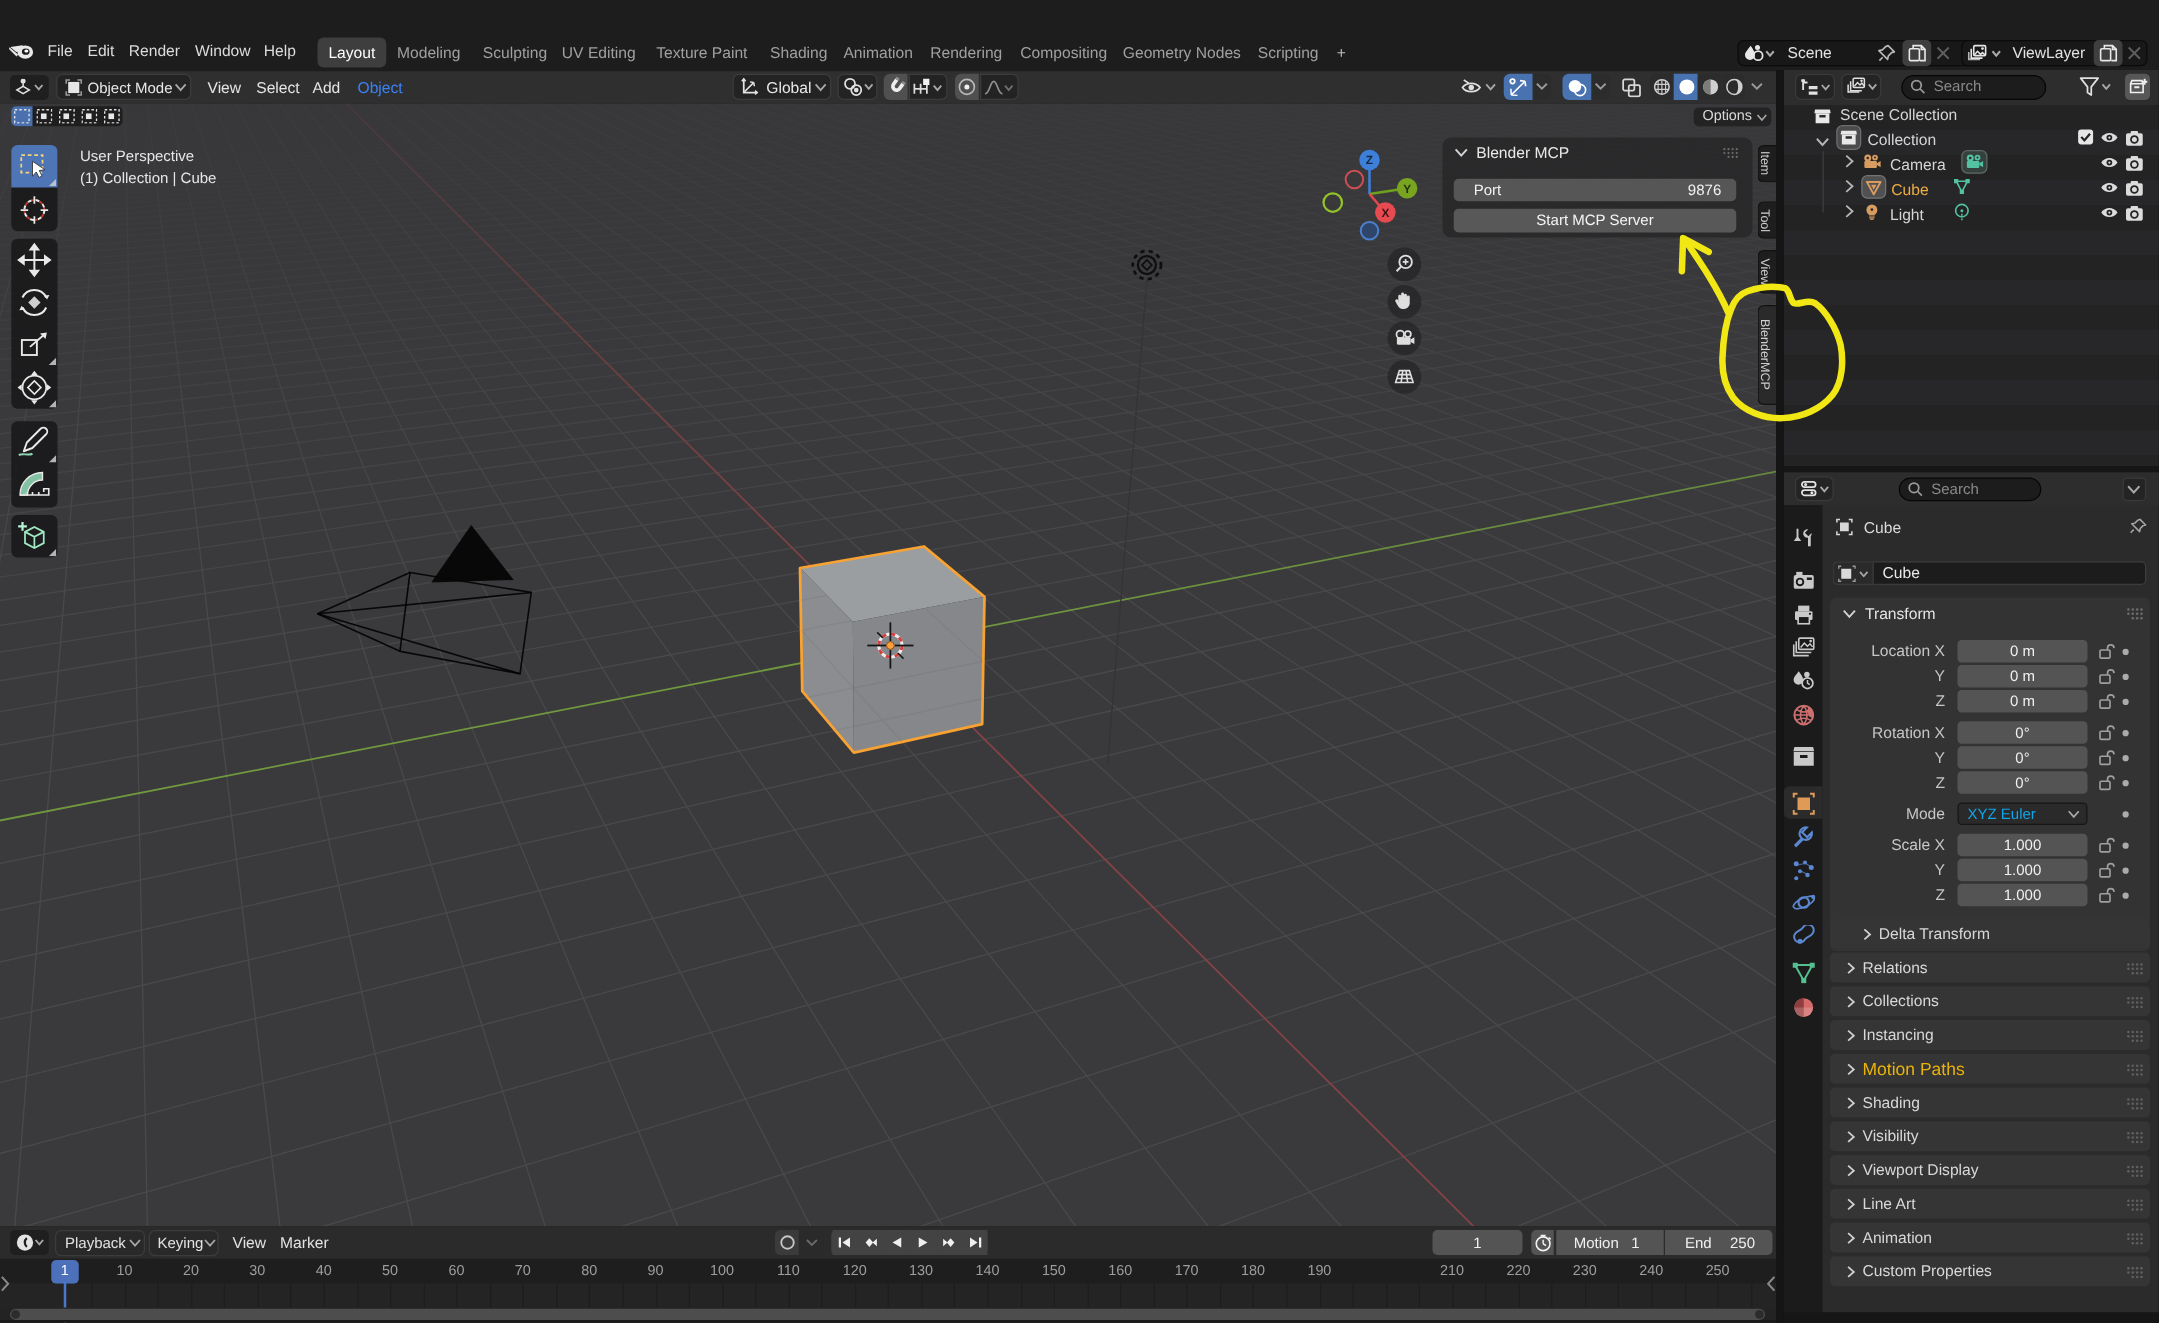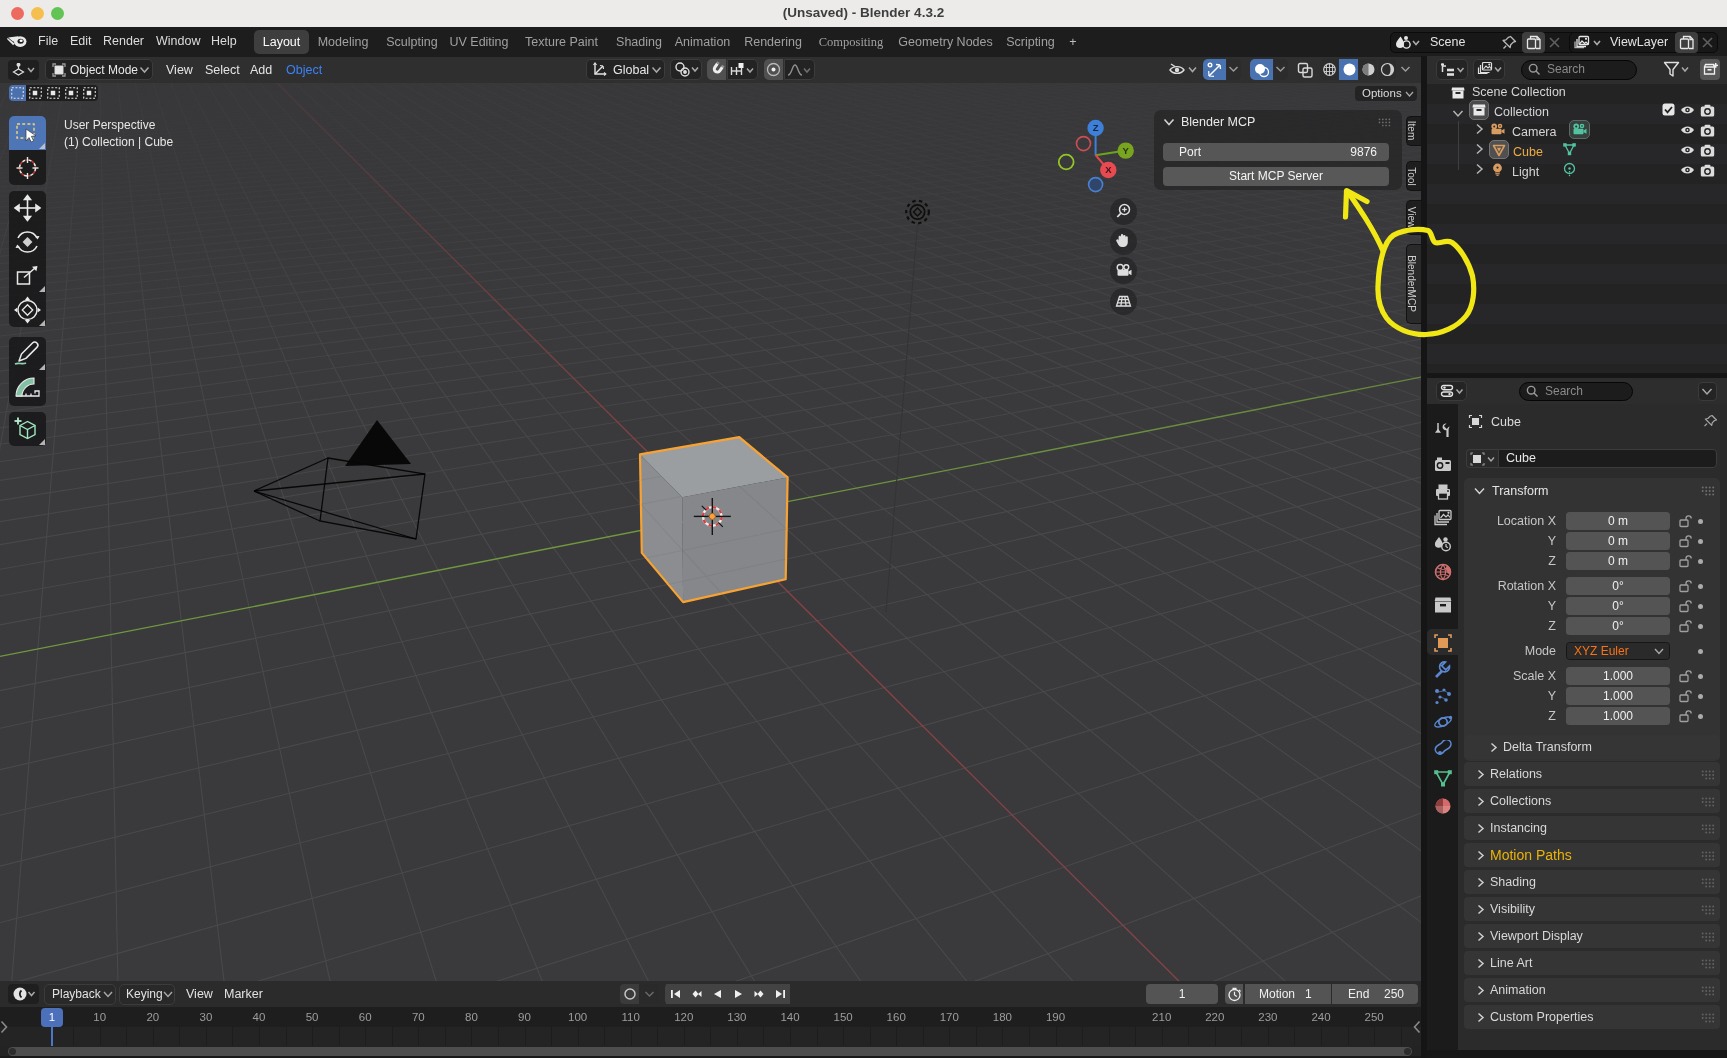--- a/index.html
+++ b/index.html
@@ -14,26 +14,20 @@
 .wtab.act{background:#3e3e3e;color:#fcfcfc;}
 #vheader{position:absolute;left:0;top:57px;width:1421px;height:26px;background:#2f2f30;}
 #viewport{position:absolute;left:0;top:83px;width:1421px;height:898px;background:#3a3a3c;overflow:hidden;}
 #rightcol{position:absolute;left:1421px;top:56px;width:306px;height:1002px;background:#101010;}
 #timeline{position:absolute;left:0;top:981px;width:1421px;height:77px;background:#2b2b2b;}
 .vtxt{position:absolute;font-size:12px;color:#e6e6e6;}
 .toolbtn{position:absolute;left:9px;width:37px;background:rgba(26,26,27,0.9);}
 </style></head><body>
 <div id="win">
 
-<div id="titlebar">
-<div class="tl" style="left:11px;background:#ed6a5f;"></div>
-<div class="tl" style="left:31px;background:#f5bf4f;"></div>
-<div class="tl" style="left:51px;background:#61c454;"></div>
-<div class="t">(Unsaved) - Blender 4.3.2</div>
-</div>
 <svg class="abs" style="left:7px;top:33px" width="22" height="16" viewBox="0 0 22 16">
 <g fill="#e8e8e8">
         <ellipse cx="13.2" cy="8.6" rx="6.3" ry="5.3"></ellipse>
 <path d="M1.2 4.5 L11 3.2 L14 7.5 L6 8.5 Z"></path>
 <path d="M0.5 4.8 L7.5 10.5 L6.2 12.2 L0.2 6.2 Z"></path>
       </g>
 <ellipse cx="13.6" cy="8.3" rx="3.1" ry="2.5" fill="#1c1c1c"></ellipse>
 <ellipse cx="14.1" cy="7.7" rx="1.6" ry="1.2" fill="#fff"></ellipse>
 </svg>
 <div class="m abs" style="left:38px;top:27px;height:29px;line-height:29px;font-size:12.5px;color:#dcdcdc;">File</div>
@@ -42,21 +36,21 @@
 <div class="m abs" style="left:156px;top:27px;height:29px;line-height:29px;font-size:12.5px;color:#dcdcdc;">Window</div>
 <div class="m abs" style="left:211px;top:27px;height:29px;line-height:29px;font-size:12.5px;color:#dcdcdc;">Help</div>
 <div class="wtab act" style="left:254px;width:55px;">Layout</div>
 <div class="wtab" style="left:314px;width:58px;">Modeling</div>
 <div class="wtab" style="left:381px;width:62px;">Sculpting</div>
 <div class="wtab" style="left:448px;width:62px;">UV Editing</div>
 <div class="wtab" style="left:521px;width:81px;">Texture Paint</div>
 <div class="wtab" style="left:613px;width:52px;">Shading</div>
 <div class="wtab" style="left:671px;width:63px;">Animation</div>
 <div class="wtab" style="left:740px;width:66px;">Rendering</div>
-<div class="wtab" style="left:811px;width:80px;font-family:Liberation Serif, serif;">Compositing</div>
+<div class="wtab" style="left:811px;width:80px;">Compositing</div>
 <div class="wtab" style="left:896px;width:99px;">Geometry Nodes</div>
 <div class="wtab" style="left:1001px;width:59px;">Scripting</div>
 <div class="wtab" style="left:1064px;width:18px;color:#bdbdbd;">+</div>
 <div class="abs" style="left:1390px;top:32px;width:196px;height:21px;background:#181819;border:1px solid #0b0b0b;border-radius:5px;"></div>
 <div class="abs" style="left:1569px;top:32px;width:149px;height:21px;background:#181819;border:1px solid #0b0b0b;border-radius:5px;"></div>
 <svg class="abs" style="left:1395px;top:35px" width="26" height="15" viewBox="0 0 26 15">
 <path d="M5.5 1.5 C7.5 4.5 9 6.5 9 9 a4 4 0 0 1 -8 0 C1 6.5 3.5 4.5 5.5 1.5 Z" fill="#e6e6e6"></path>
 <circle cx="11" cy="3" r="2" fill="#e6e6e6"></circle>
 <circle cx="11.5" cy="9.5" r="3.6" fill="none" stroke="#e6e6e6" stroke-width="1.4"></circle>
 <path d="M18 6 l3 3.5 l3 -3.5" fill="none" stroke="#ababab" stroke-width="1.6"></path>
@@ -1192,21 +1186,21 @@
     <div class="abs" style="left:1698px;top:693.5px;width:5px;height:5px;border-radius:50%;background:#ababab;"></div>
 <div class="abs" style="left:1430px;top:707px;width:126px;height:18px;line-height:18px;font-size:12.5px;color:#c6c6c6;text-align:right;">Z</div>
     <div class="abs" style="left:1566px;top:707px;width:104px;height:18px;background:#545455;border-radius:3.5px;text-align:center;line-height:18px;font-size:12px;color:#f0f0f0;">1.000</div>
     <svg class="abs" style="left:1678px;top:709px" width="14" height="14" viewBox="0 0 14 14">
 <rect x="2" y="6" width="8" height="6.5" rx="1" fill="none" stroke="#a0a0a0" stroke-width="1.3"></rect>
 <path d="M8 6 v-1.5 a2.6 2.6 0 0 1 5.2 0" fill="none" stroke="#a0a0a0" stroke-width="1.3"></path>
     </svg>
     <div class="abs" style="left:1698px;top:713.5px;width:5px;height:5px;border-radius:50%;background:#ababab;"></div>
 <div class="abs" style="left:1430px;top:642px;width:126px;height:18px;line-height:18px;font-size:12.5px;color:#c6c6c6;text-align:right;">Mode</div>
 <div class="abs" style="left:1566px;top:642px;width:104px;height:18px;background:#2a2a2b;border:1px solid #161617;border-radius:3.5px;"></div>
-<div class="abs" style="left:1574px;top:642px;height:18px;line-height:18px;font-size:12px;color:#f97316;">XYZ Euler</div>
+<div class="abs" style="left:1574px;top:642px;height:18px;line-height:18px;font-size:12px;color:#0ea5e9;">XYZ Euler</div>
 <svg class="abs" style="left:1654px;top:648px" width="10" height="8" viewBox="0 0 10 8">
 <path d="M1 1 l4 4.5 l4 -4.5" fill="none" stroke="#a8a8a8" stroke-width="1.4"></path>
     </svg>
 <div class="abs" style="left:1698px;top:648.5px;width:5px;height:5px;border-radius:50%;background:#ababab;"></div>
 <div class="abs" style="left:1464px;top:734.5px;width:256px;height:24px;background:#353536;border-radius:4px;"></div>
     <svg class="abs" style="left:1490px;top:741.5px" width="8" height="11" viewBox="0 0 8 11">
       <path d="M1.5 1.5 l4.5 4 l-4.5 4" fill="none" stroke="#cfcfcf" stroke-width="1.5"></path>
     </svg>
     <div class="abs" style="left:1503px;top:738.5px;height:16px;line-height:16px;font-size:12.5px;color:#d8d8d8;">Delta Transform</div>
 <div class="abs" style="left:1464px;top:761.5px;width:256px;height:24px;background:#353536;border-radius:4px;"></div>

